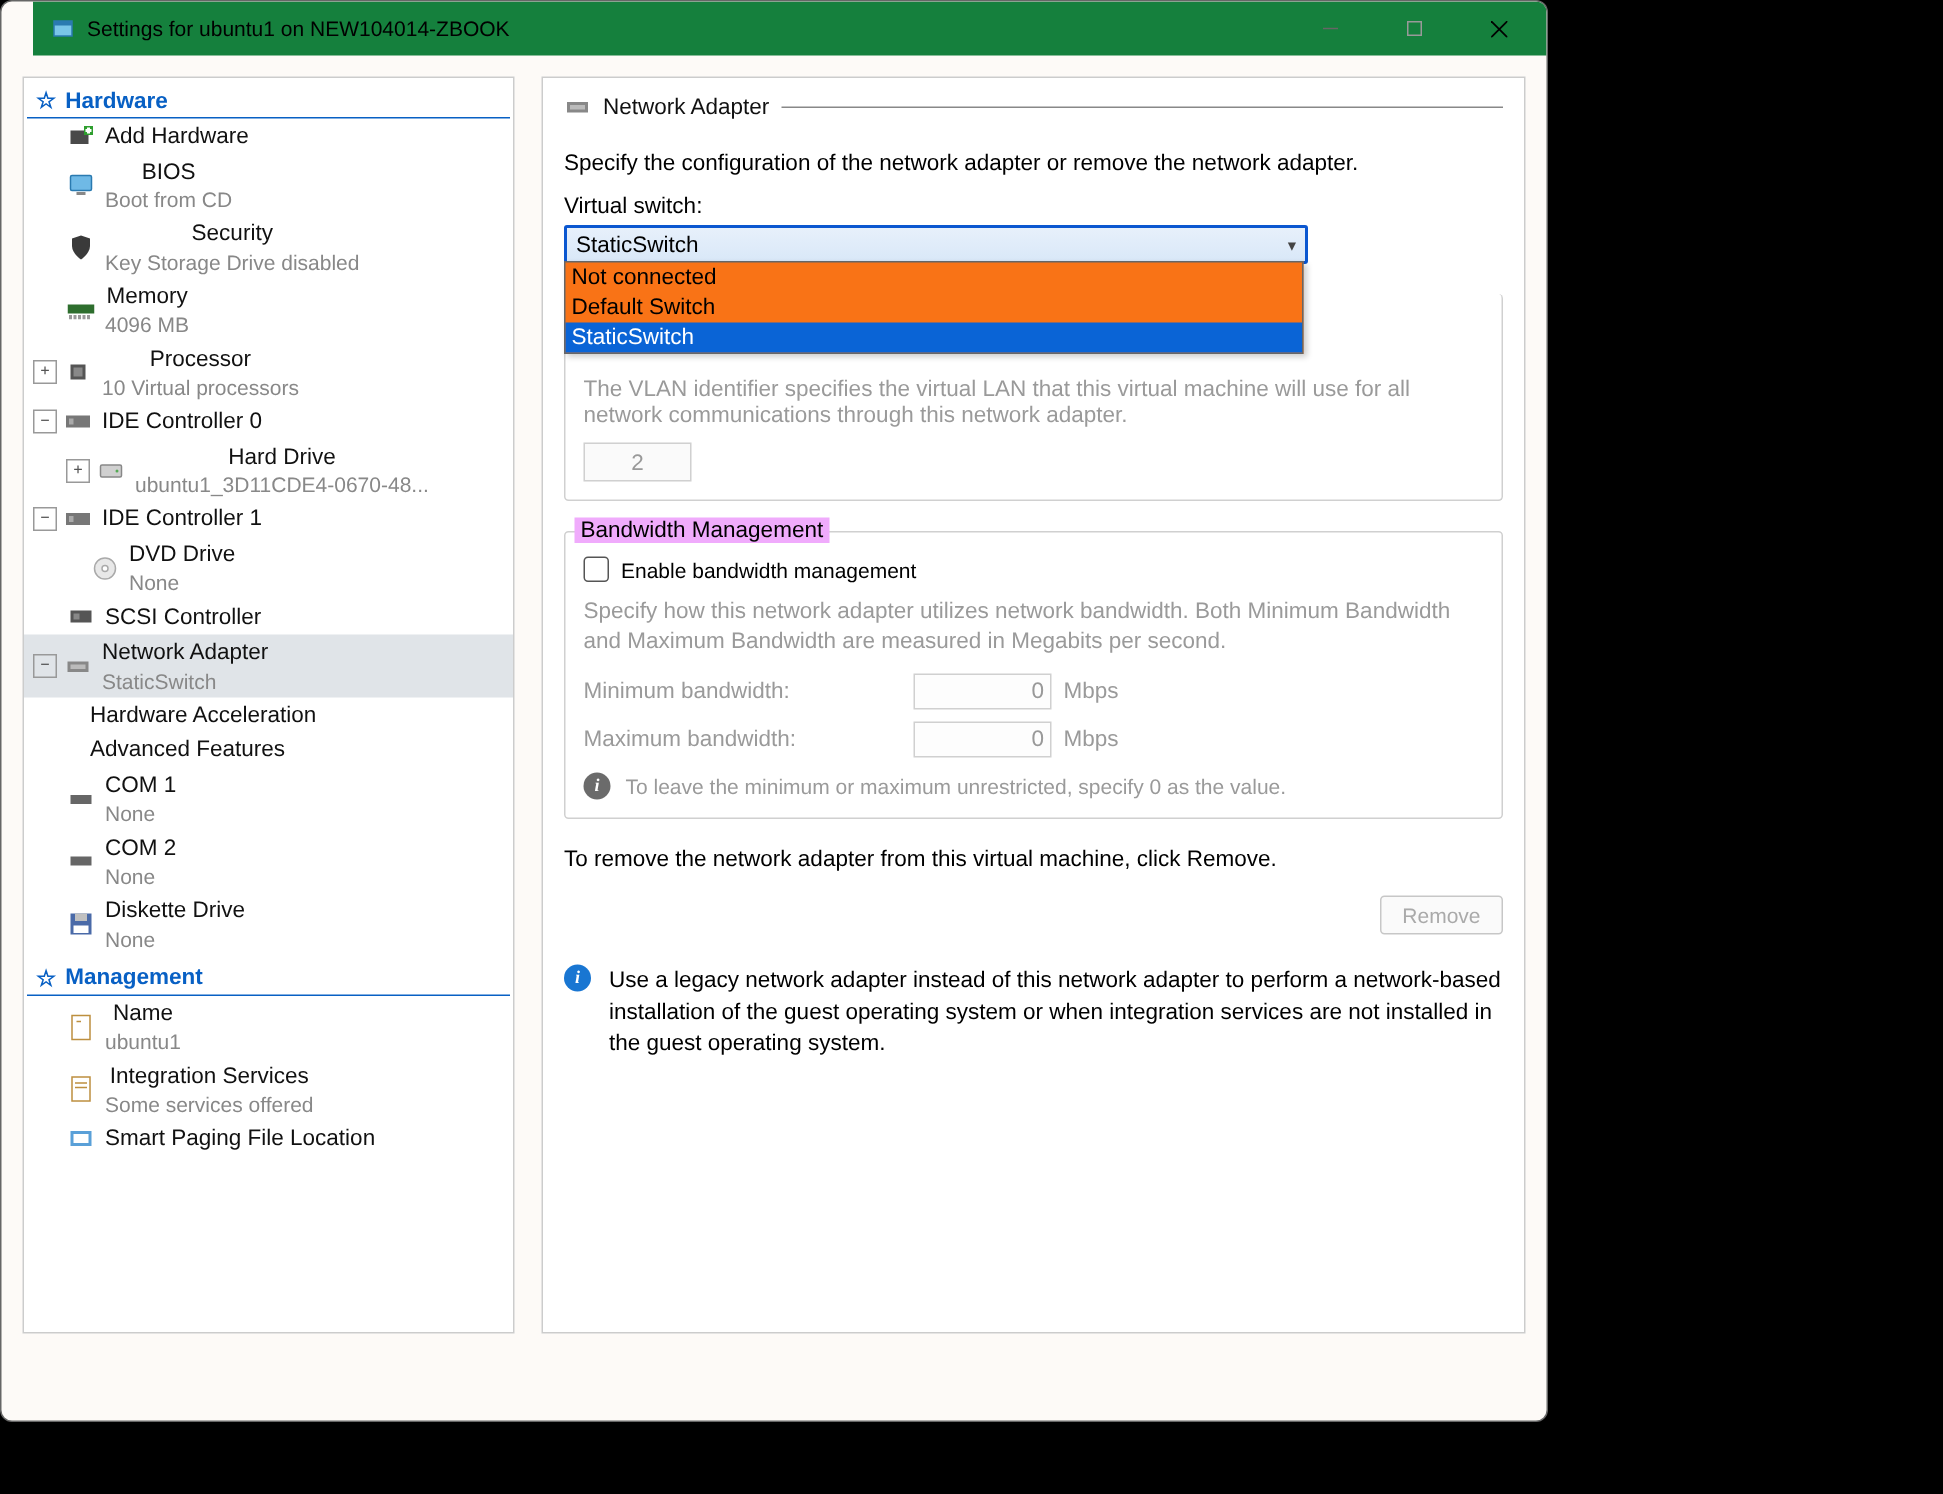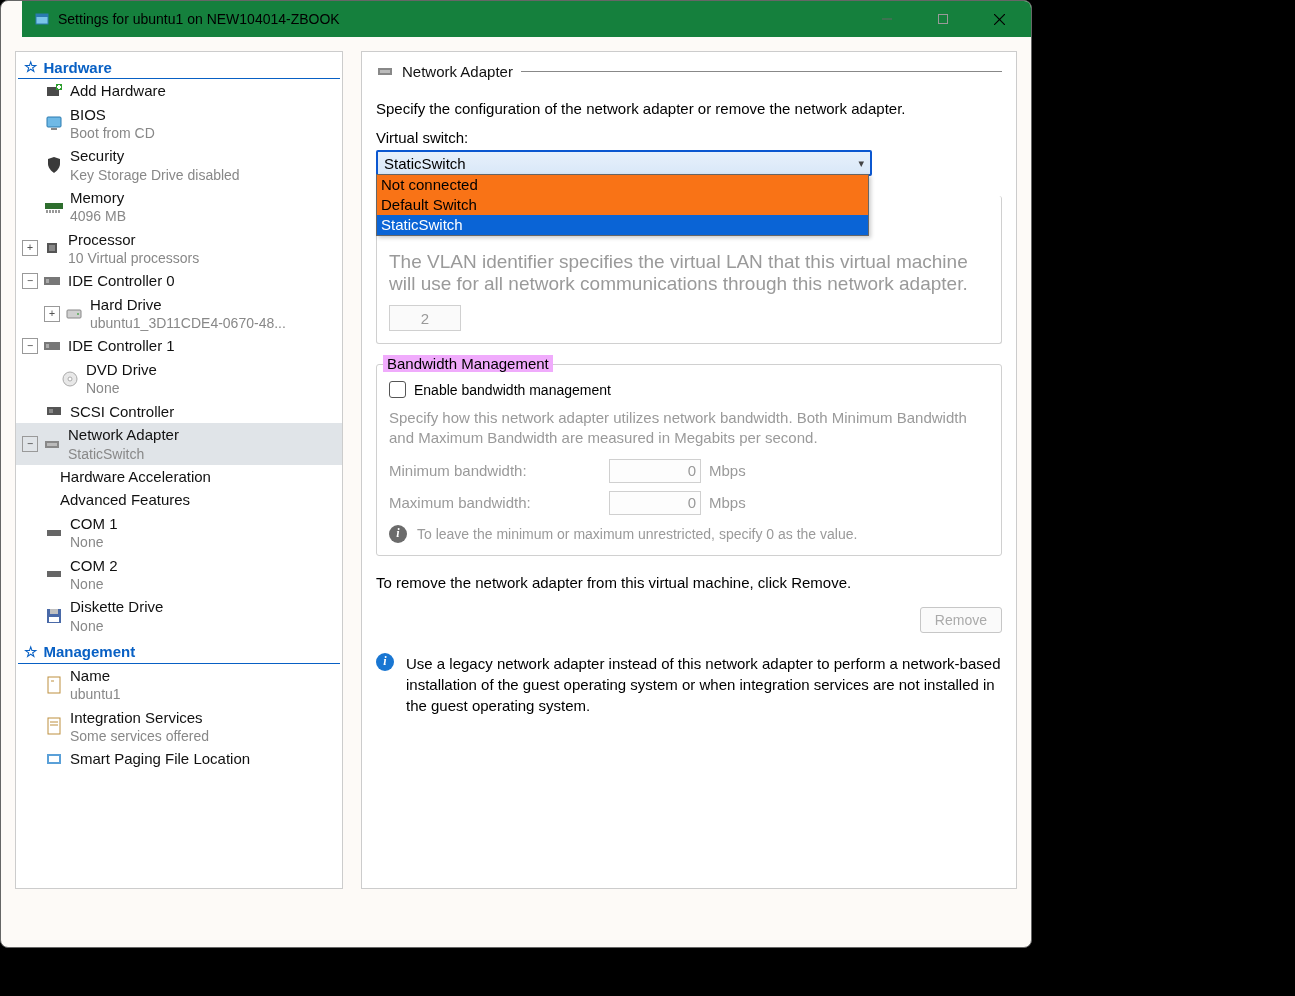--- a/index.html
+++ b/index.html
@@ -108,21 +108,21 @@
       font-family: monospace;
       line-height: 1;
     }
     .nav-item .nicon {
       width: 20px; height: 18px;
       display: flex; align-items: center; justify-content: center;
       flex-shrink: 0;
       margin-right: 6px;
     }
     .nav-text { display: flex; flex-direction: column; }
-    .nav-item .lbl { color: #111; font-size: 15px; }
+    .nav-item .lbl { color: #111; font-size: 15px; text-align: center; }
     .nav-item .sub { color: #888; font-size: 14px; margin-top: 0px;}
     .indent-1 { padding-left: 28px; }
     .indent-2 { padding-left: 44px; }
 
     
     .main {
       flex: 1;
       background: #fff;
       border: 1px solid #ccc;
       padding: 10px 14px;
@@ -211,21 +211,21 @@
       align-items: center;
       gap: 8px;
       margin-bottom: 10px;
     }
     .checkbox {
       width: 17px; height: 17px;
       border: 1.5px solid #555;
       border-radius: 3px;
     }
     .disabled-text { color: #9a9a9a; }
-    .vlan-help { font-size: 19px; margin-top: 55px; }
+    .vlan-help { font-size: 15px; margin-top: 55px; }
     .vlan-input-row { margin-top: 10px; }
     .vlan-input {
       width: 72px;
       height: 26px;
       border: 1px solid #d0d0d0;
       background: #fafafa;
       text-align: center;
       color: #999;
       font-size: 15px;
     }

